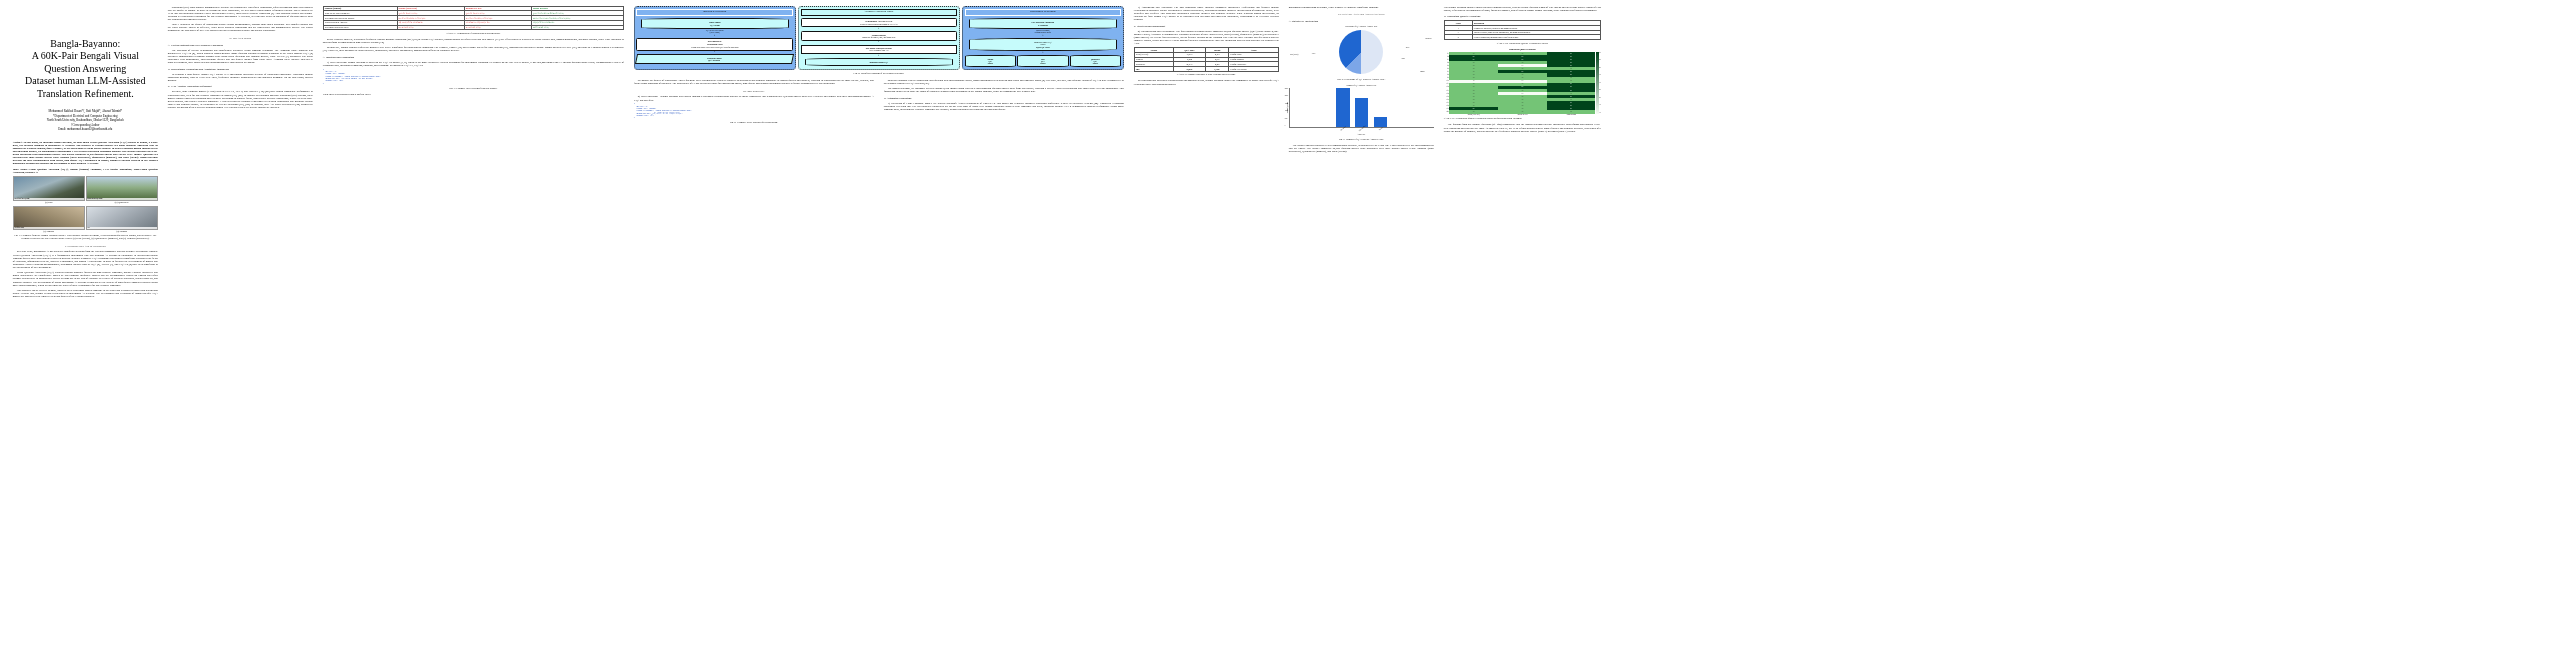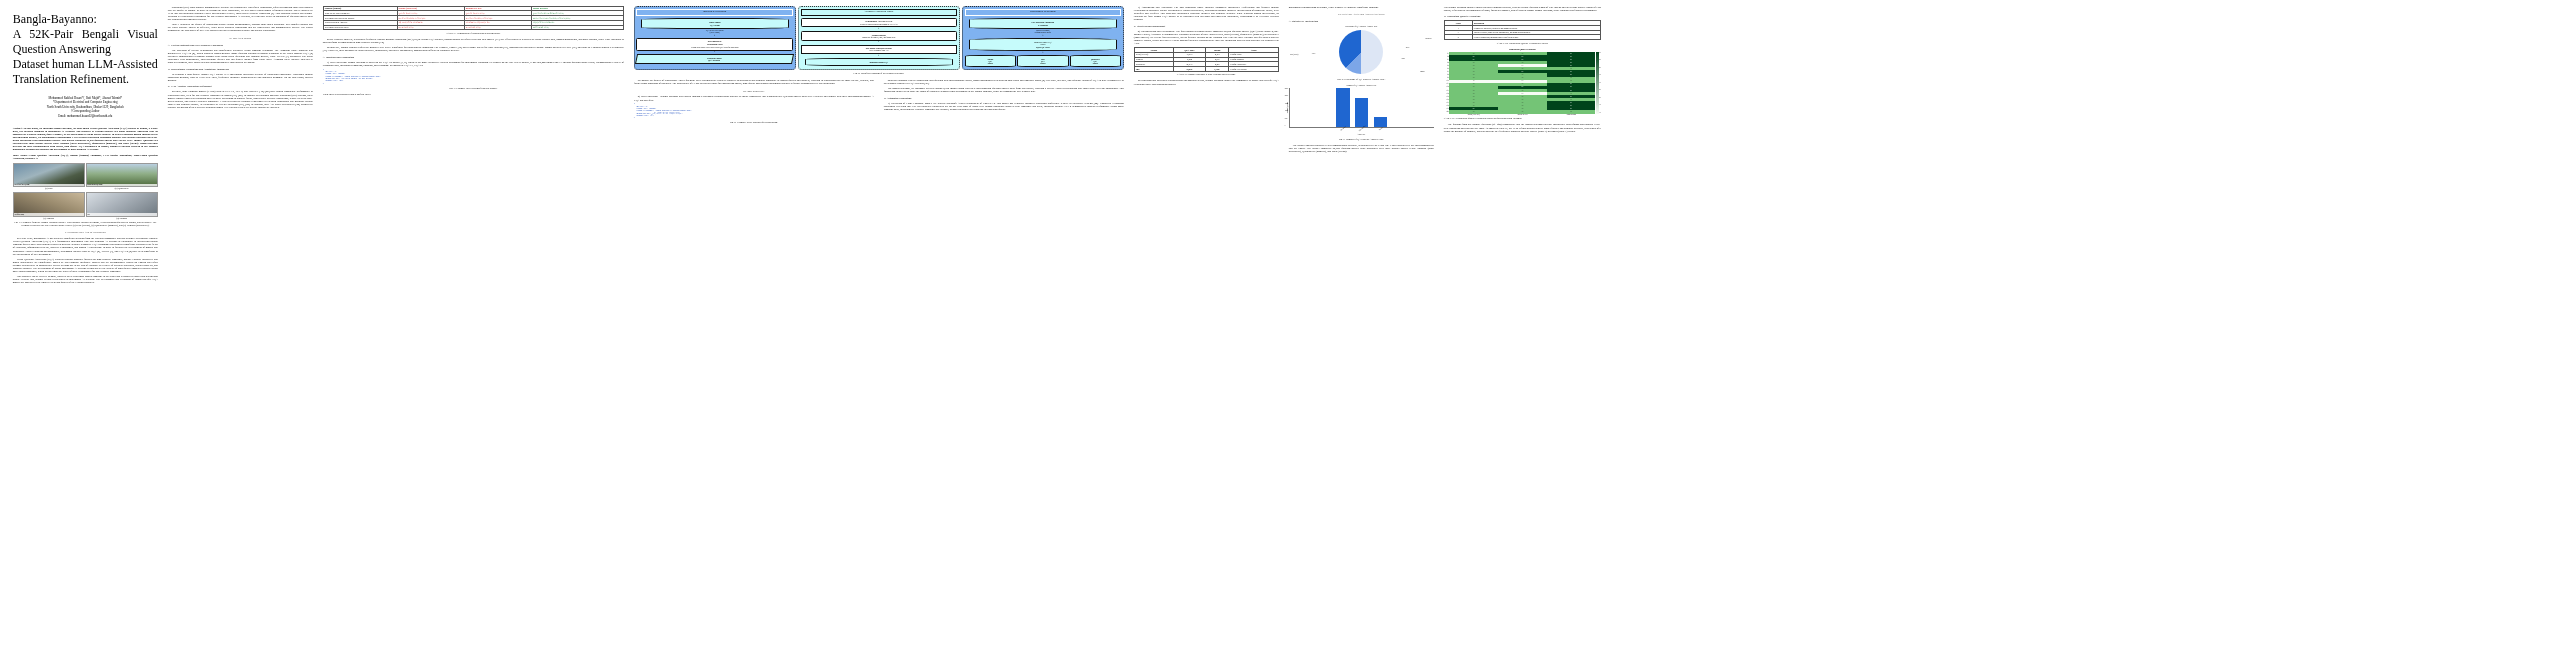--- a/index.html
+++ b/index.html
@@ -13,21 +13,21 @@
   }
   .page { position:relative; width:2576px; height:667px; padding:5.6px 7.8px; }
   .cols { display:flex; gap:0px; height:656px; }
   .col {
     width:155px; flex:0 0 155px;
     padding:0 5px;
     font-size:2.6px; line-height:1.22; text-align:justify;
     position:relative;
   }
   
-  .title { font-size:12px; line-height:1.25; margin:6px 0 0 0; }
+  .title { text-align:center; font-size:10px; line-height:1.25; margin:32px 0 0 0; }
   .title .l1 { display:block; }
   .authors { text-align:center; font-size:3px; line-height:1.5; margin-top:9px; }
   .abstract { margin-top:9px; font-weight:bold; font-size:2.5px; line-height:1.2; text-align:justify; }
   .abstract .lead { font-style:italic; font-weight:bold; }
   .idx { margin-top:3.3px; font-weight:bold; font-size:2.5px; font-style:italic; }
   .sec-h { text-align:center; font-variant:small-caps; font-size:2.8px; margin:4.4px 0 2.2px; letter-spacing:0.1px;}
   .sub-h { font-style:italic; font-size:2.7px; margin:3.3px 0 1.7px; }
   p.body { margin:0 0 1.7px 0; text-indent:3.9px; }
   p.nofirst { text-indent:0; }
   
@@ -96,21 +96,21 @@
 </style>
 </head>
 <body>
 
 <div class="page">
 <div class="cols">
 
   <div class="col">
     <div class="title">
       <span class="l1">Bangla-Bayanno:</span>
-      <span class="l1">A 52K-Pair Bengali Visual Question Answering</span>
+      <span class="l1">A 60K-Pair Bengali Visual Question Answering</span>
       <span class="l1">Dataset human LLM-Assisted Translation Refinement.</span>
     </div>
     <div class="authors">
       <div>Mohammed Rakibul Hasan*†, Rafi Majid*, Ahanaf Tahmid*</div>
       <div>*Department of Electrical and Computer Engineering</div>
       <div>North South University, Bashundhara, Dhaka-1229, Bangladesh</div>
       <div>†Corresponding Author</div>
       <div>Email: mohammed.hasan02@northsouth.edu</div>
     </div>
     <div class="abstract">

